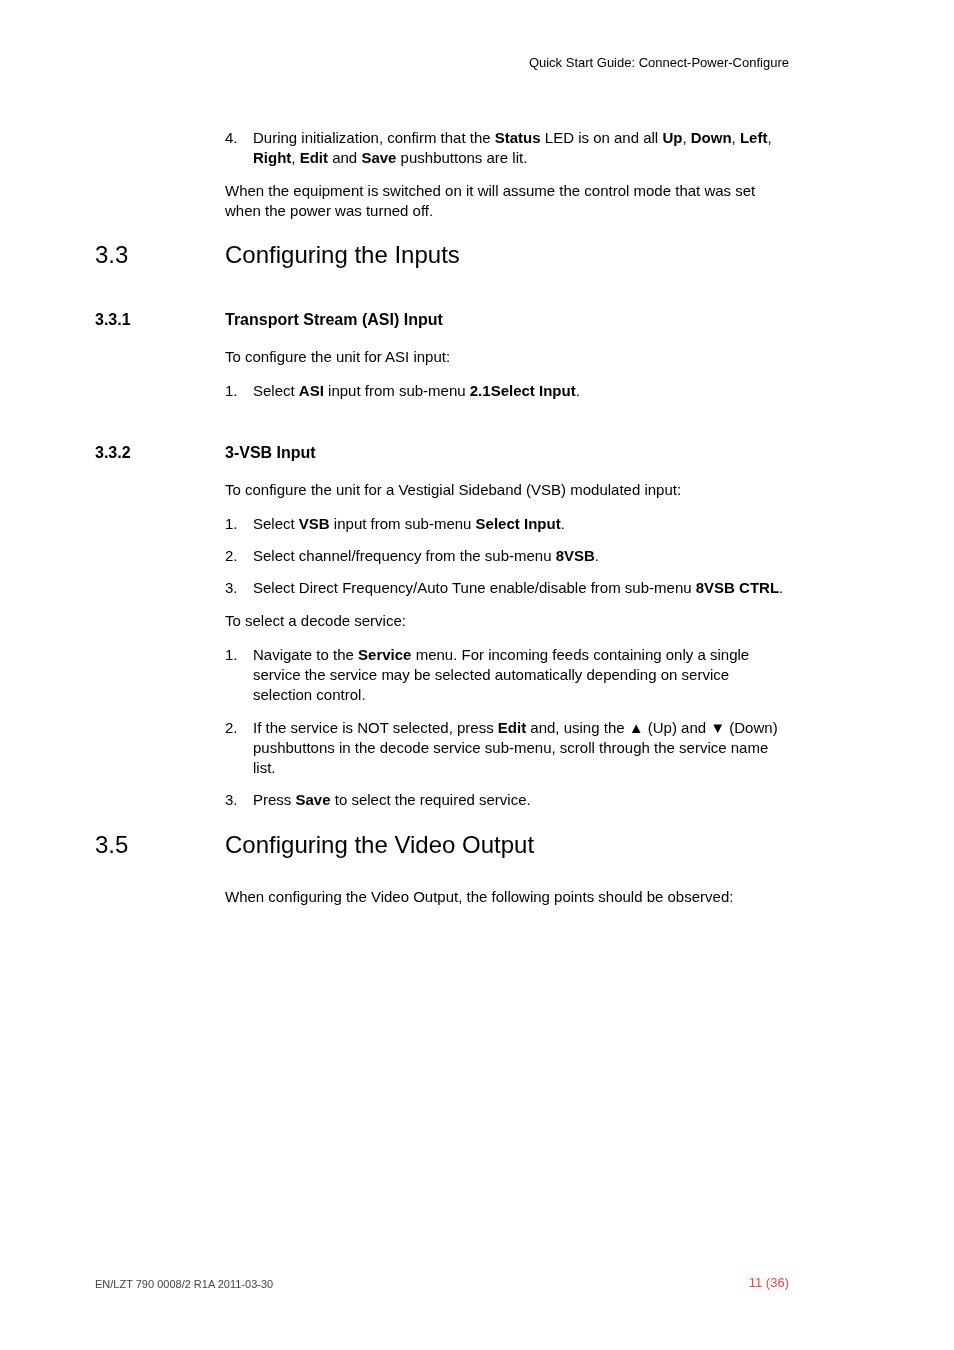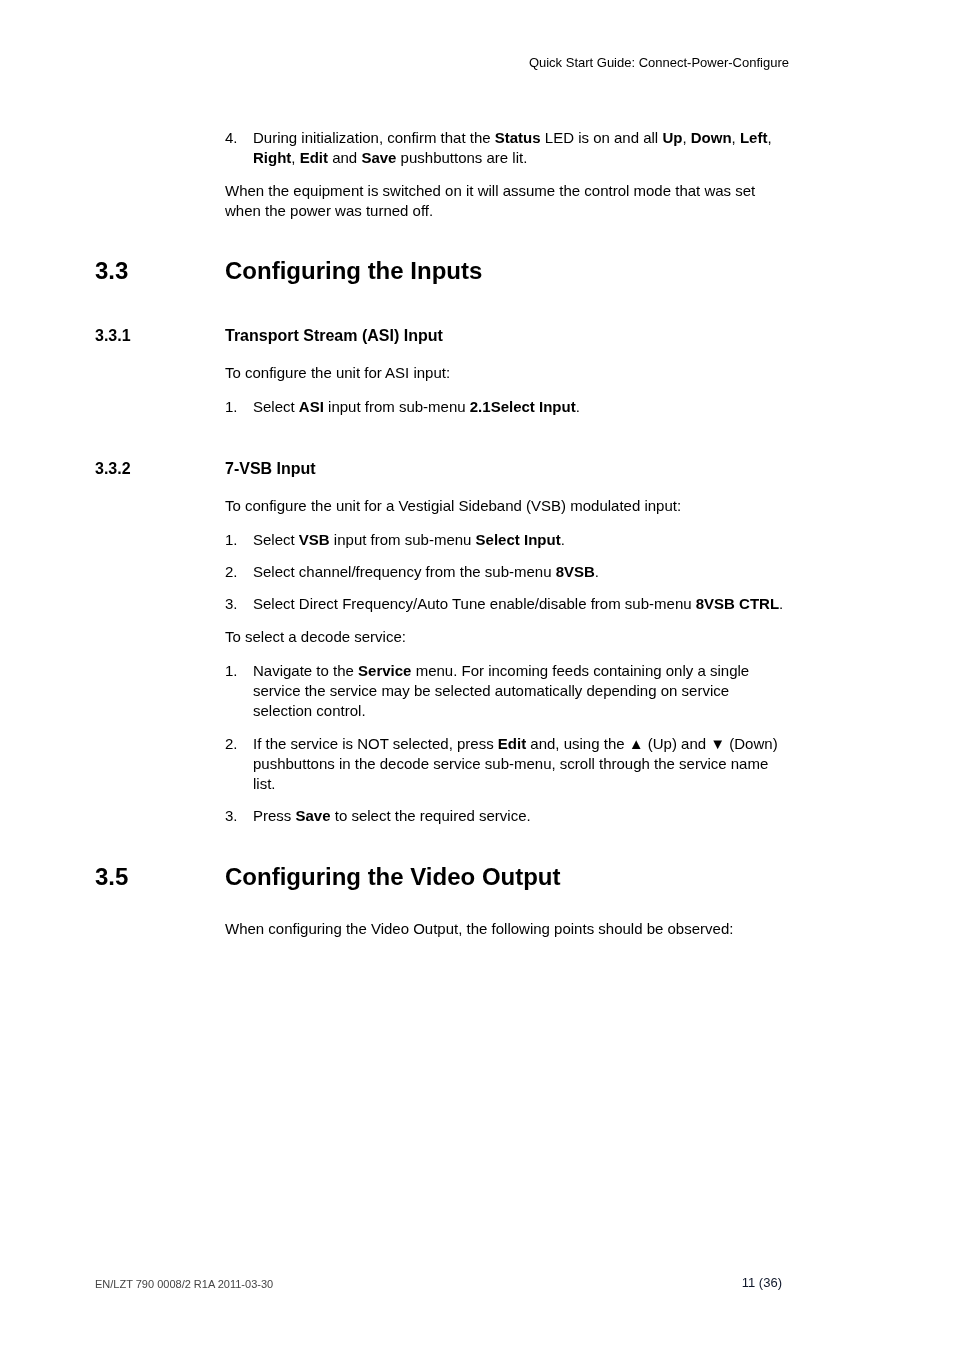--- a/index.html
+++ b/index.html
@@ -26,22 +26,22 @@
     display: inline-block;
     width: 130px;
     vertical-align: top;
   }
   .sec-title {
     display: inline-block;
     vertical-align: top;
   }
   .h2 {
     font-size: 24px;
-    font-weight: bold;
-    margin-top: 36px;
+    font-weight: normal;
+    margin-top: 20px;
     margin-bottom: 28px;
   }
   .h3 {
     font-size: 16px;
     font-weight: bold;
     margin-top: 42px;
     margin-bottom: 18px;
   }
   .indent {
     margin-left: 130px;
@@ -82,24 +82,24 @@
   .footer {
     position: absolute;
     left: 95px;
     right: 95px;
     bottom: 60px;
     font-size: 11px;
     color: #444;
   }
   .footer-right {
     position: absolute;
-    right: 7px;
+    right: 0;
     bottom: 0;
     font-size: 13px;
-    color: #0f172a;
+    color: #ef4444;
   }
   b { font-weight: bold; }
 </style>
 </head>
 <body>
 
 <div class="page">
 
   <div class="running-header">Quick Start Guide: Connect-Power-Configure</div>
 
@@ -127,21 +127,21 @@
     <div class="para">To configure the unit for ASI input:</div>
     <div class="ol-item">
       <div class="ol-marker">1.</div>
       <div class="ol-body">
         <span>Select </span><b>ASI</b><span> input from sub-menu </span><b>2.1Select Input</b><span>.</span>
       </div>
     </div>
   </div>
 
   <div class="h3">
-    <span class="sec-num">3.3.2</span><span class="sec-title">7-VSB Input</span>
+    <span class="sec-num">3.3.2</span><span class="sec-title">3-VSB Input</span>
   </div>
   <div class="indent">
     <div class="para">To configure the unit for a Vestigial Sideband (VSB) modulated input:</div>
     <div class="ol-item">
       <div class="ol-marker">1.</div>
       <div class="ol-body">
         <span>Select </span><b>VSB</b><span> input from sub-menu </span><b>Select Input</b><span>.</span>
       </div>
     </div>
     <div class="ol-item">

